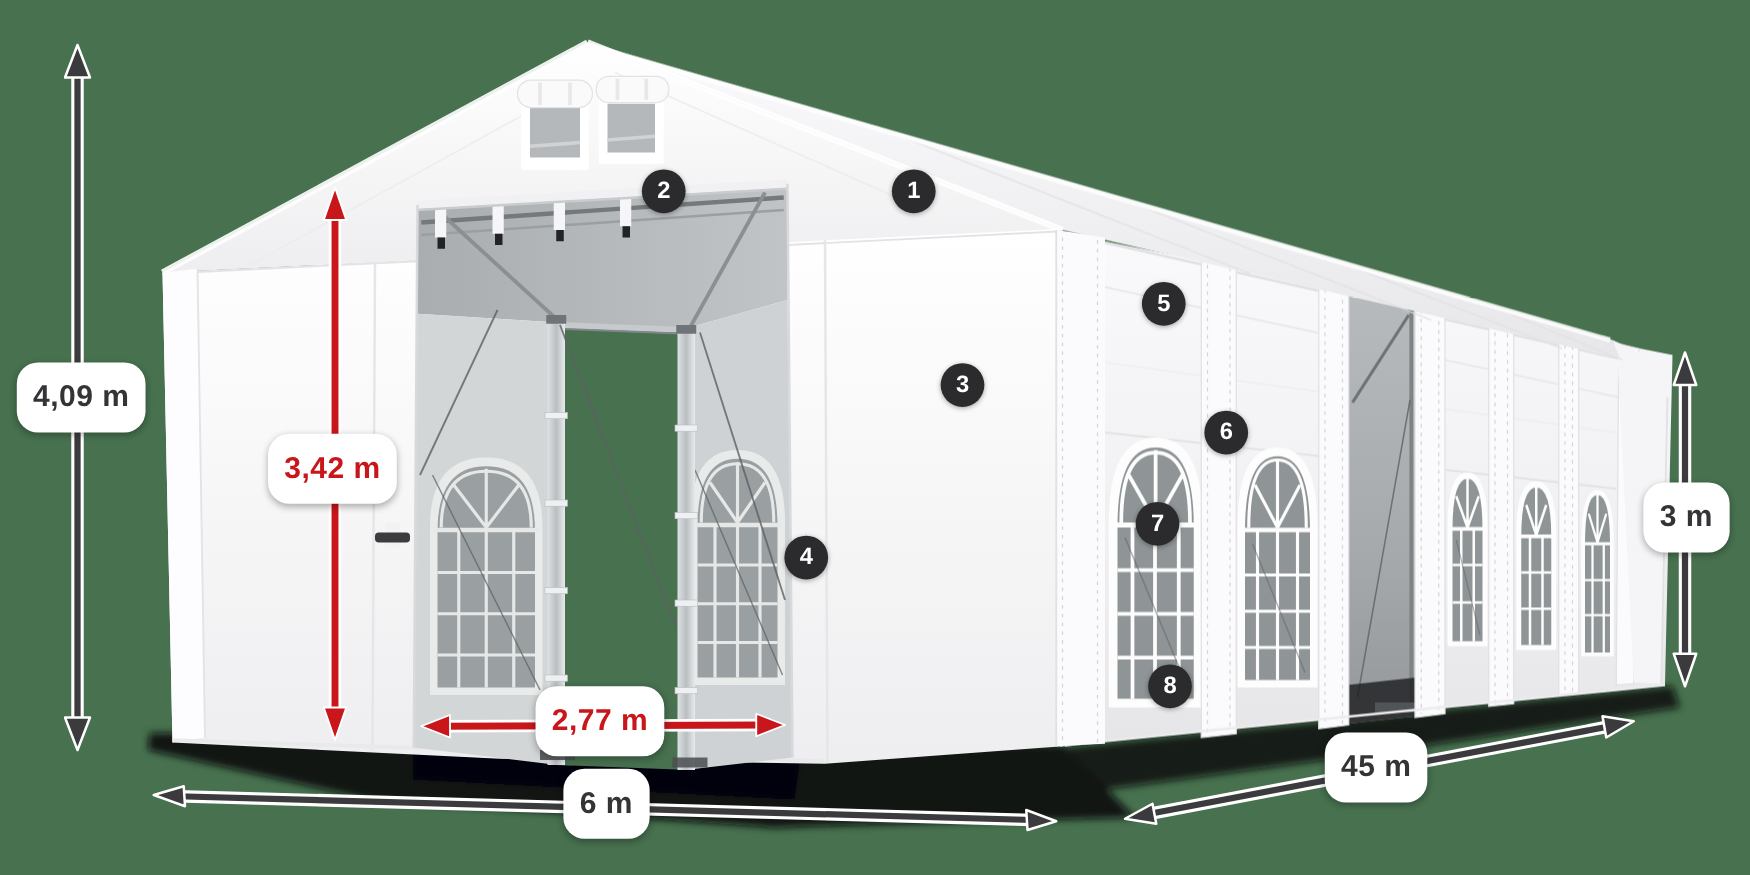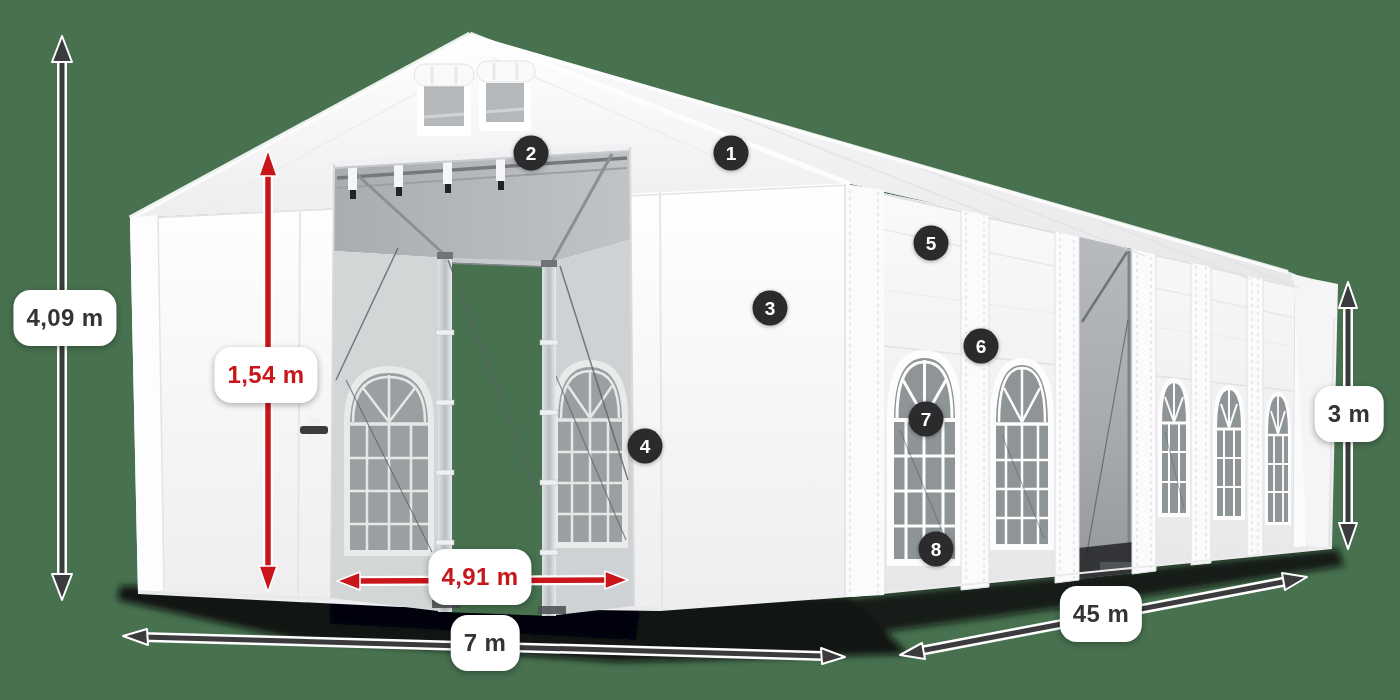--- a/index.html
+++ b/index.html
@@ -344,23 +344,23 @@
     <g>
       <line x1="1348" y1="300" x2="1348" y2="531" stroke="#ffffff" stroke-width="10"></line>
       <line x1="1348" y1="300" x2="1348" y2="531" stroke="#3b3b3d" stroke-width="5"></line>
       <polygon points="1348,282 1339,308 1357,308" fill="#3b3b3d" stroke="#ffffff" stroke-width="2" stroke-linejoin="round"></polygon>
       <polygon points="1348,549 1339,523 1357,523" fill="#3b3b3d" stroke="#ffffff" stroke-width="2" stroke-linejoin="round"></polygon>
     </g>
   </g>
 </svg>
 
 <div class="pill" style="left:65px;  top:318px;">4,09 m</div>
-<div class="pill red" style="left:266px; top:375px;">1,54 m</div>
-<div class="pill red" style="left:480px; top:577px;">4,91 m</div>
-<div class="pill" style="left:485px; top:643px;">7 m</div>
+<div class="pill red" style="left:266px; top:375px;">3,42 m</div>
+<div class="pill red" style="left:480px; top:577px;">2,77 m</div>
+<div class="pill" style="left:485px; top:643px;">6 m</div>
 <div class="pill" style="left:1101px;top:614px;">45 m</div>
 <div class="pill" style="left:1349px;top:414px;text-align:right;">3 m</div>
 
 <div class="badge" style="left:731px;top:153px;">1</div>
 <div class="badge" style="left:531px;top:153px;">2</div>
 <div class="badge" style="left:770px;top:308px;">3</div>
 <div class="badge" style="left:645px;top:446px;">4</div>
 <div class="badge" style="left:931px;top:243px;">5</div>
 <div class="badge" style="left:981px;top:346px;">6</div>
 <div class="badge" style="left:926px;top:419px;">7</div>

